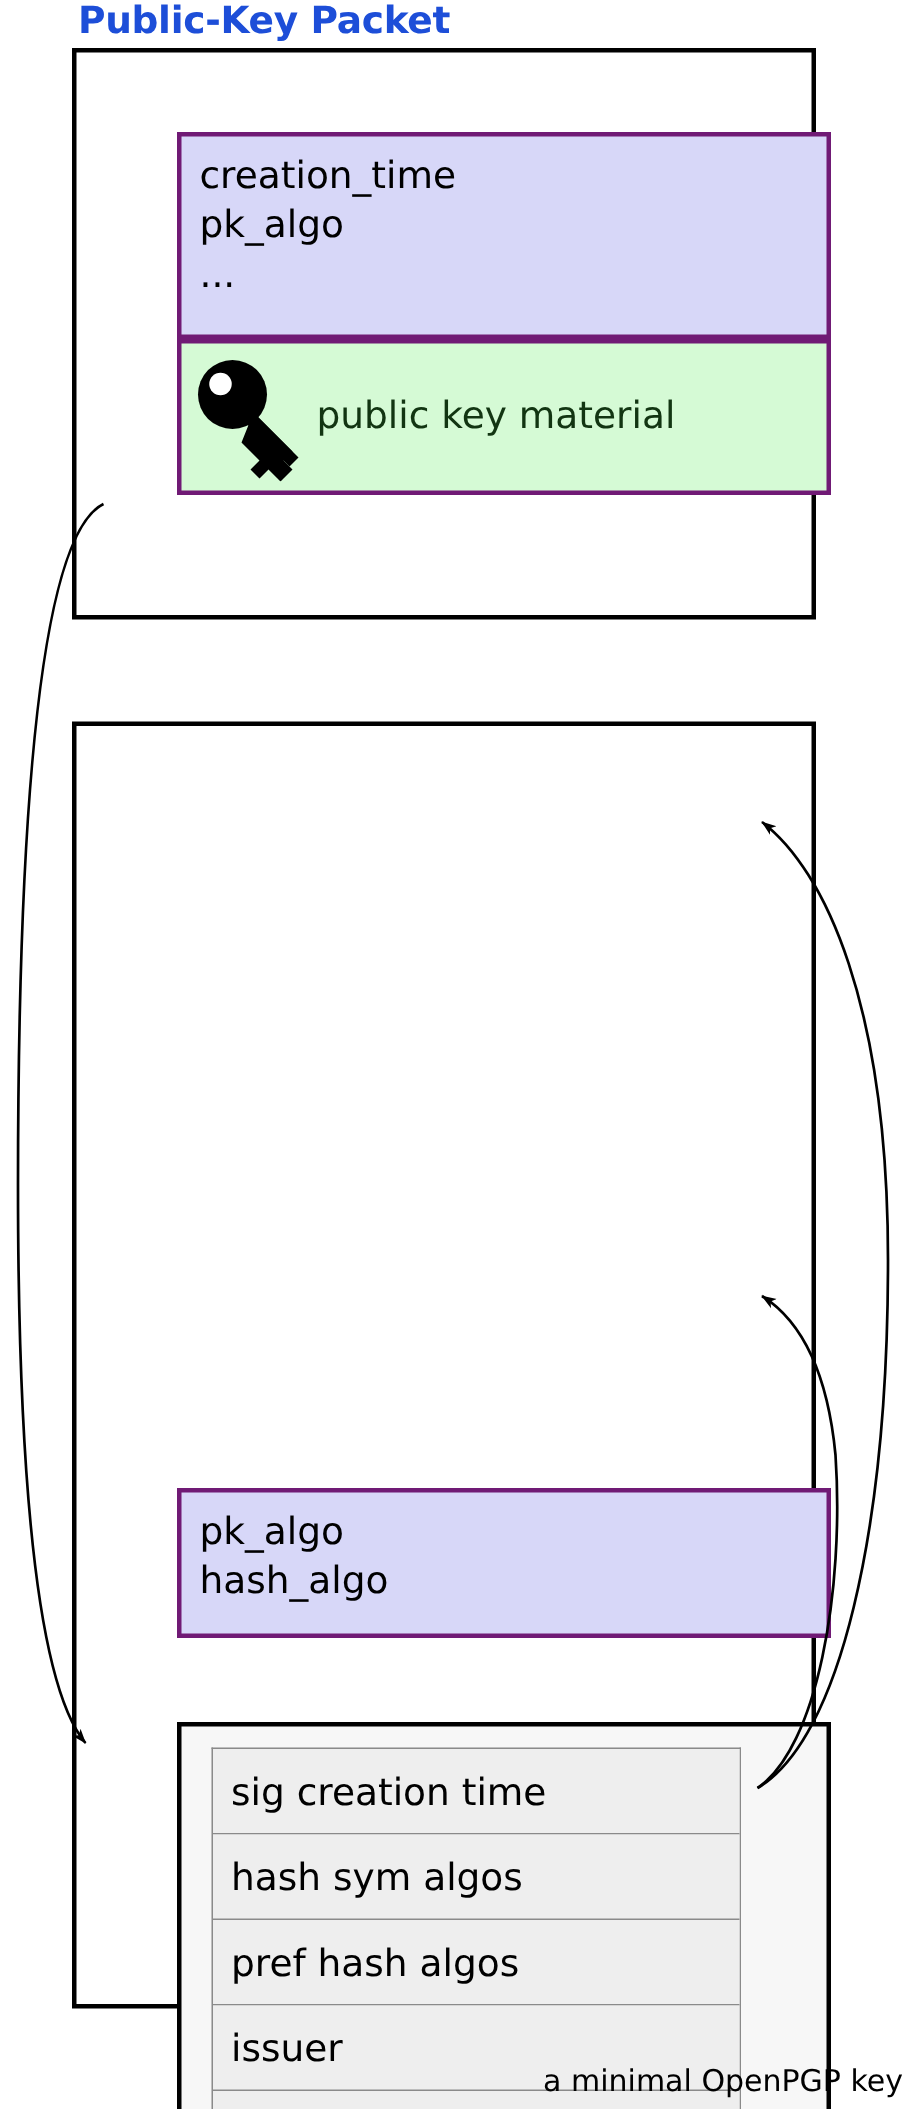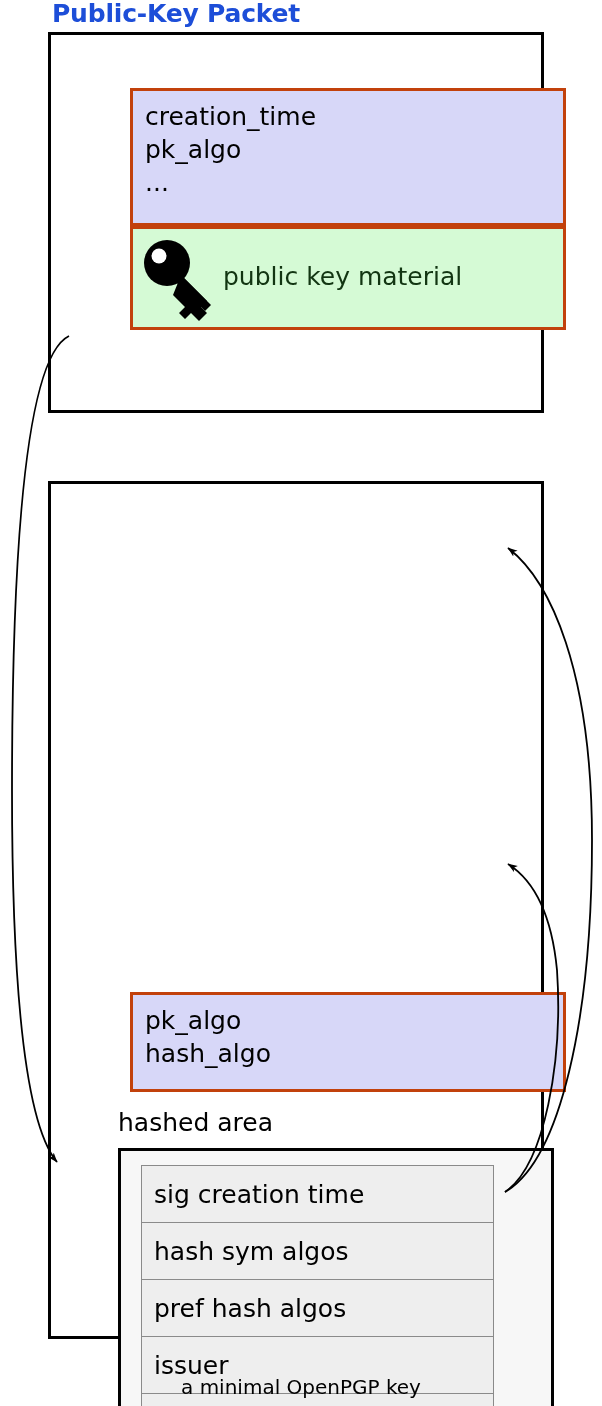--- a/index.html
+++ b/index.html
@@ -42,25 +42,24 @@
     border: 3px solid #000000;
     background: #ffffff;
     box-sizing: border-box;
   }
   #frame-pubkey { left: 48px; top: 32px; width: 496px; height: 381px; }
   #frame-sig    { left: 48px; top: 481px; width: 496px; height: 858px; }
 
   
   .field-block {
     position: absolute;
-    border: 3px solid #c2410c;
+    border: 3px solid #701a75;
     box-sizing: border-box;
     font-size: 25px;
     line-height: 33px;
-    margin-left: 12px;
   }
   .field-block .field-text {
     position: absolute;
     left: 12px;
     top: 9px;
     white-space: pre-line;
   }
 
   #block-pk-header {
     left: 67px; top: 53px; width: 436px; height: 138px;
@@ -129,21 +128,21 @@
     width: 80px;
     height: 84px;
   }
 
   
   #caption {
     position: absolute;
     left: 0;
     top: 1375px;
     width: 602px;
-    text-align: center;
+    text-align: right;
     font-size: 20px;
     color: #000;
   }
 
   
   #arrows {
     position: absolute;
     left: 0; top: 0;
     width: 602px; height: 1406px;
     pointer-events: none;
@@ -178,21 +177,20 @@
   </div>
 
 
   <div class="packet-frame" id="frame-sig">
 
     <div class="field-block" id="block-sig-header">
       <div class="field-text">pk_algo
 hash_algo</div>
     </div>
 
-    <div id="hashed-area-label">hashed area</div>
 
     <div id="hashed-area-box">
       <div id="subpacket-list">
         <div class="subpacket-row">sig creation time</div>
         <div class="subpacket-row">hash sym algos</div>
         <div class="subpacket-row">pref hash algos</div>
         <div class="subpacket-row">issuer</div>
         <div class="subpacket-row">key flags</div>
 
       </div>

